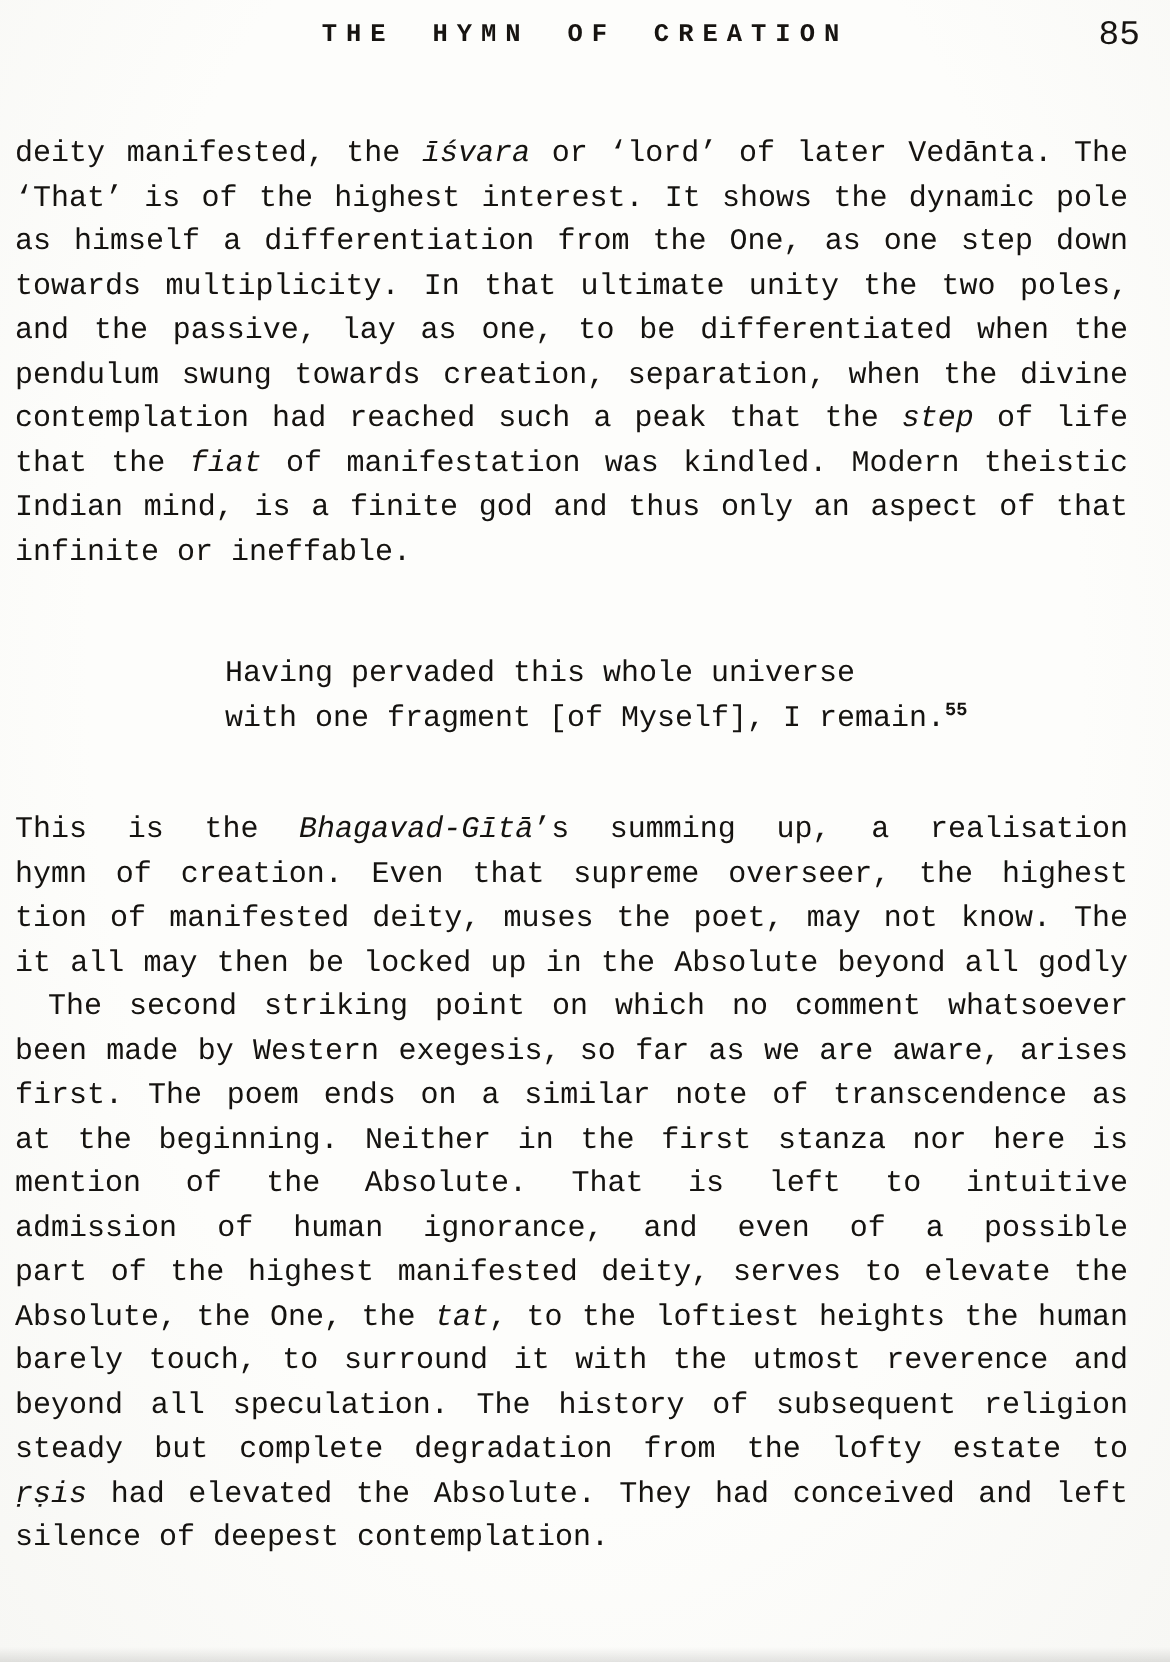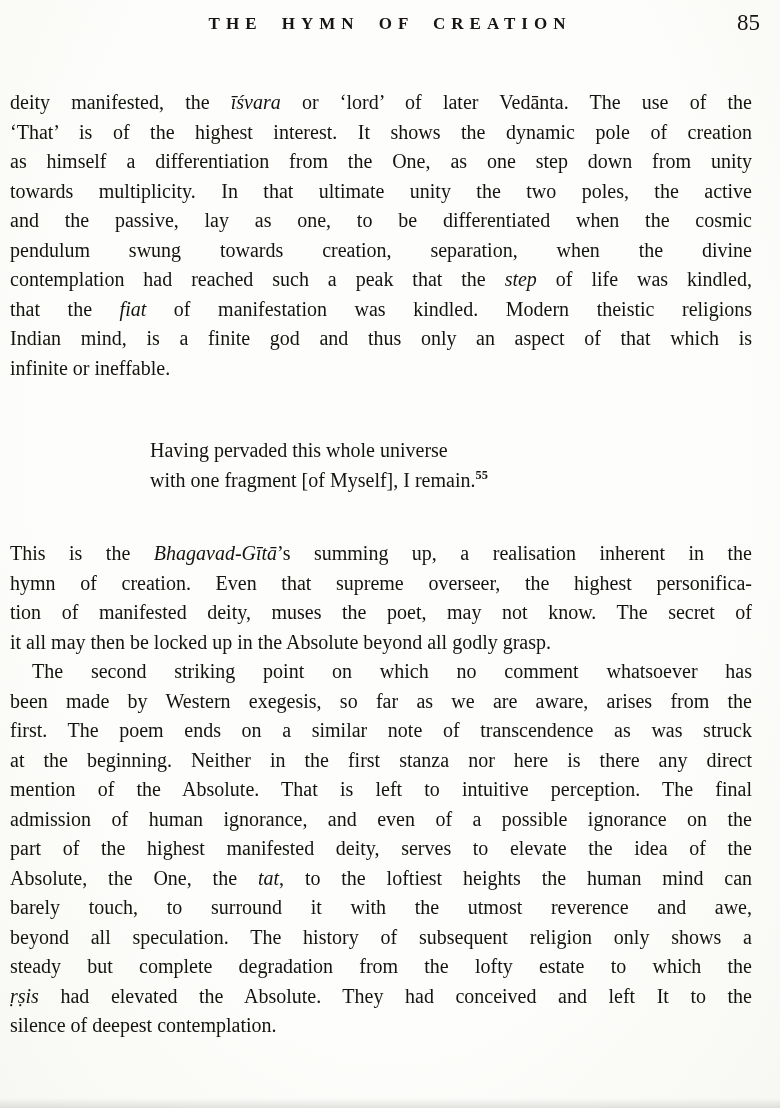--- a/index.html
+++ b/index.html
@@ -8,21 +8,21 @@
     background: #e8e8e6;
   }
   .page {
     position: relative;
     width: 780px;
     height: 1108px;
     margin: 0 auto;
     background:
       radial-gradient(ellipse at 50% 40%, #fdfdfb 60%, #f7f7f4 100%);
     color: #151310;
-    font-family: Liberation Serif, serif;
+    font-family: Liberation Mono, monospace;
     overflow: hidden;
   }
   .scan-edge-bottom {
     position: absolute;
     left: 0; right: 0; bottom: 0;
     height: 10px;
     background: linear-gradient(to bottom, rgba(0,0,0,0), rgba(0,0,0,0.10));
     pointer-events: none;
   }
   .header {

